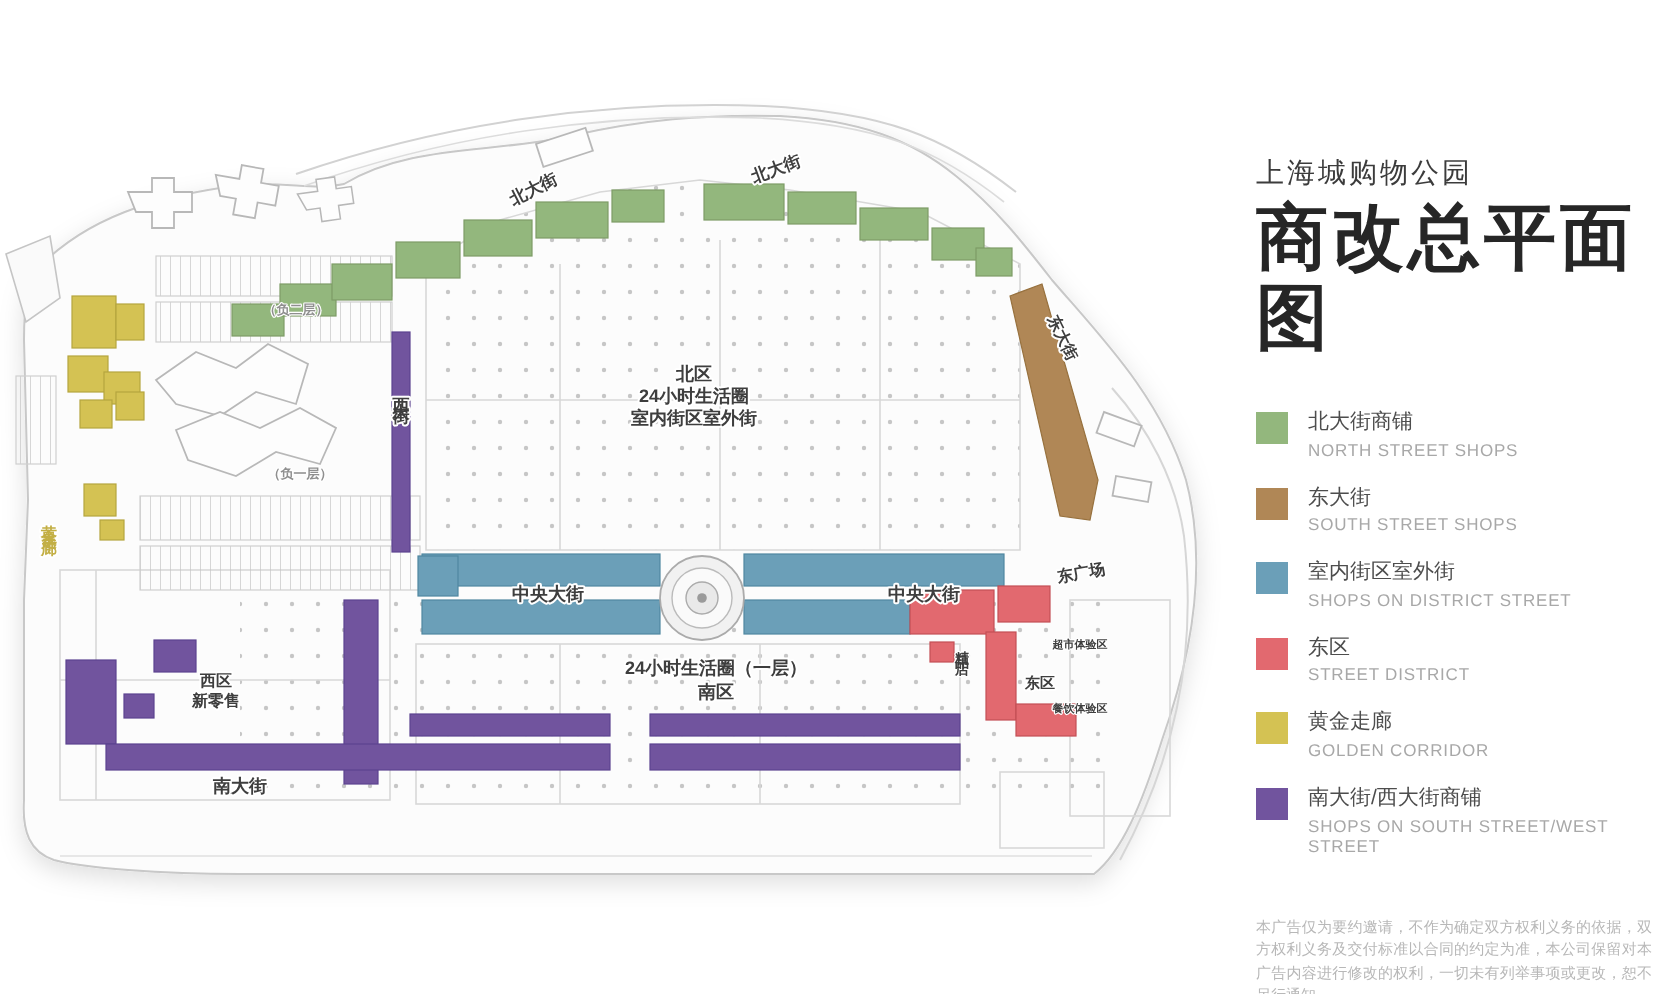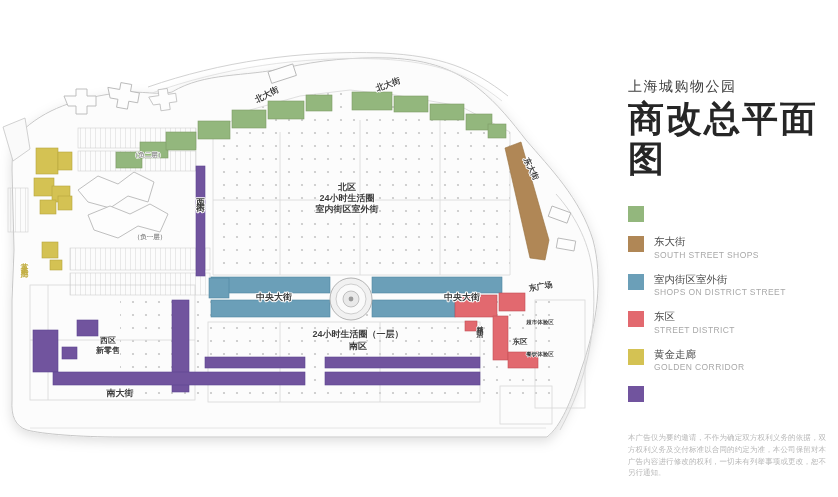--- a/index.html
+++ b/index.html
@@ -187,20 +187,24 @@
     <text class="maplabel grayl" font-size="6.5" text-anchor="middle" x="150" y="239" fill="#8f8f8f">（负一层）</text>
   </svg>
 
   <div class="panel">
     <div class="t-zh-small">上海城购物公园</div>
     <div class="t-zh-big">商改总平面图</div>
 
     <div class="legend">
       <div class="legend-item">
         <span class="swatch" style="background-color: rgb(147, 183, 125);"></span>
+        <span>
+          <div class="l-zh">北大街商铺</div>
+          <div class="l-en">NORTH STREET SHOPS</div>
+        </span>
       </div>
       <div class="legend-item">
         <span class="swatch" style="background-color: rgb(176, 135, 86);"></span>
         <span>
           <div class="l-zh">东大街</div>
           <div class="l-en">SOUTH STREET SHOPS</div>
         </span>
       </div>
       <div class="legend-item">
         <span class="swatch" style="background-color: rgb(107, 159, 184);"></span>
@@ -218,18 +222,22 @@
       </div>
       <div class="legend-item">
         <span class="swatch" style="background-color: rgb(212, 194, 83);"></span>
         <span>
           <div class="l-zh">黄金走廊</div>
           <div class="l-en">GOLDEN CORRIDOR</div>
         </span>
       </div>
       <div class="legend-item">
         <span class="swatch" style="background-color: rgb(113, 84, 158);"></span>
+        <span>
+          <div class="l-zh">南大街/西大街商铺</div>
+          <div class="l-en">SHOPS ON SOUTH STREET/WEST STREET</div>
+        </span>
       </div>
     </div>
 
     <div class="disclaimer">本广告仅为要约邀请，不作为确定双方权利义务的依据，双方权利义务及交付标准以合同的约定为准，本公司保留对本广告内容进行修改的权利，一切未有列举事项或更改，恕不另行通知。</div>
   </div>
 </div>
 
 </body></html>

